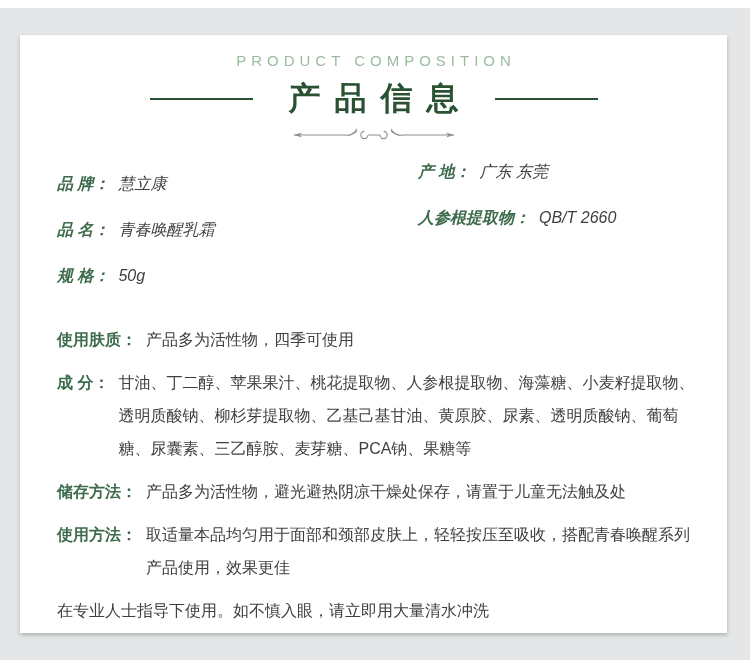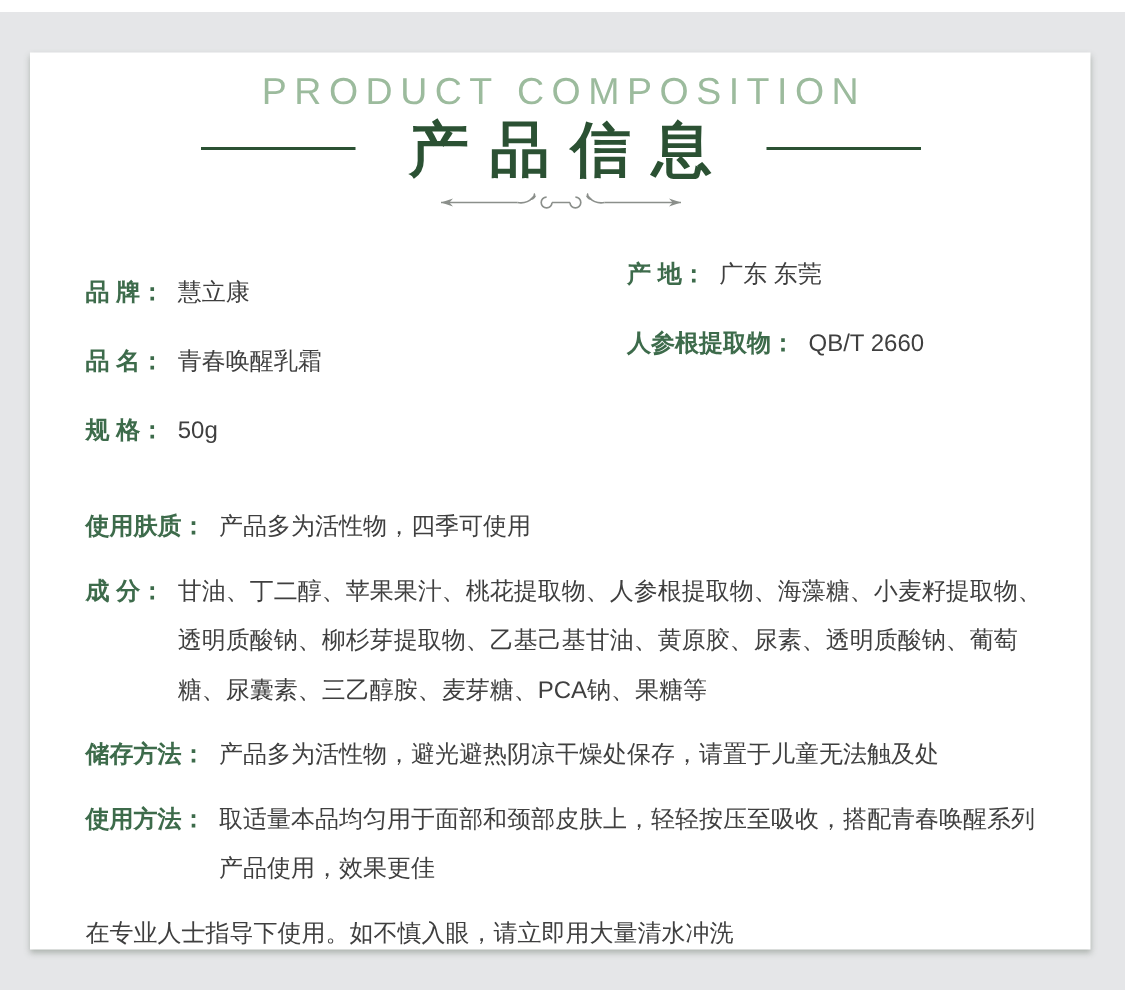--- a/index.html
+++ b/index.html
@@ -25,21 +25,21 @@
     width: 707px;
     height: 598px;
     background: #ffffff;
     box-shadow: 0 2px 4px rgba(105, 118, 105, 0.45);
     padding-top: 14px;
   }
 
   
   .eyebrow {
     text-align: center;
-    font-size: 25px;
+    font-size: 15px;
     line-height: 24px;
     letter-spacing: 5px;
     padding-left: 5px;      
     color: #9cbb9d;
     font-weight: 400;
   }
   .title-row {
     margin-top: 5px;
     height: 42px;
     display: flex;
@@ -48,41 +48,42 @@
     gap: 22px;
   }
   .hline {
     display: inline-block;
     width: 103px;
     height: 2px;
     background: #2b5133;
   }
   .title {
     font-family: "Liberation Serif", "DejaVu Serif", serif;
-    font-size: 40px;
+    font-size: 32px;
     font-weight: 700;
     color: #2b5133;
     letter-spacing: 14px;
     padding-left: 14px;     
     white-space: nowrap;
   }
   .ornament {
     margin-top: 7px;
     text-align: center;
     height: 16px;
     color: #8b8f8b;
   }
 
   
   .fields {
     padding: 0 25px 0 37px;
   }
   .two-col {
     display: flex;
-    margin-top: 24px;
+    margin-top: 12px;
+    font-style: italic;
   }
   .col-left  { flex: 0 0 361px; padding-top: 12px; }
   .col-right { flex: 1; }
 
   .field-row {
     display: flex;
     align-items: flex-start;
   }
   .col-left  .field-row,
   .col-right .field-row { margin-bottom: 13px; }

